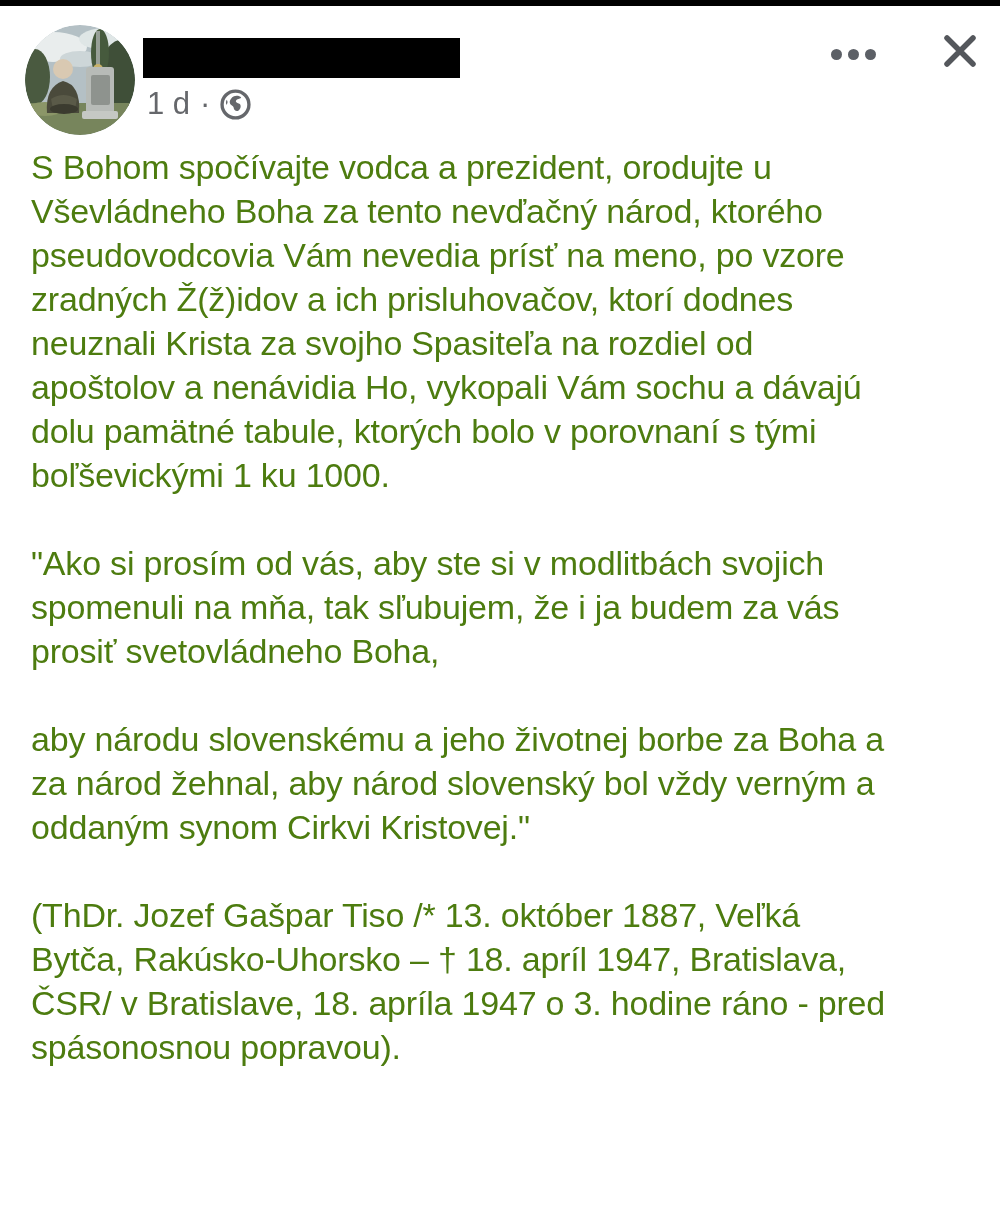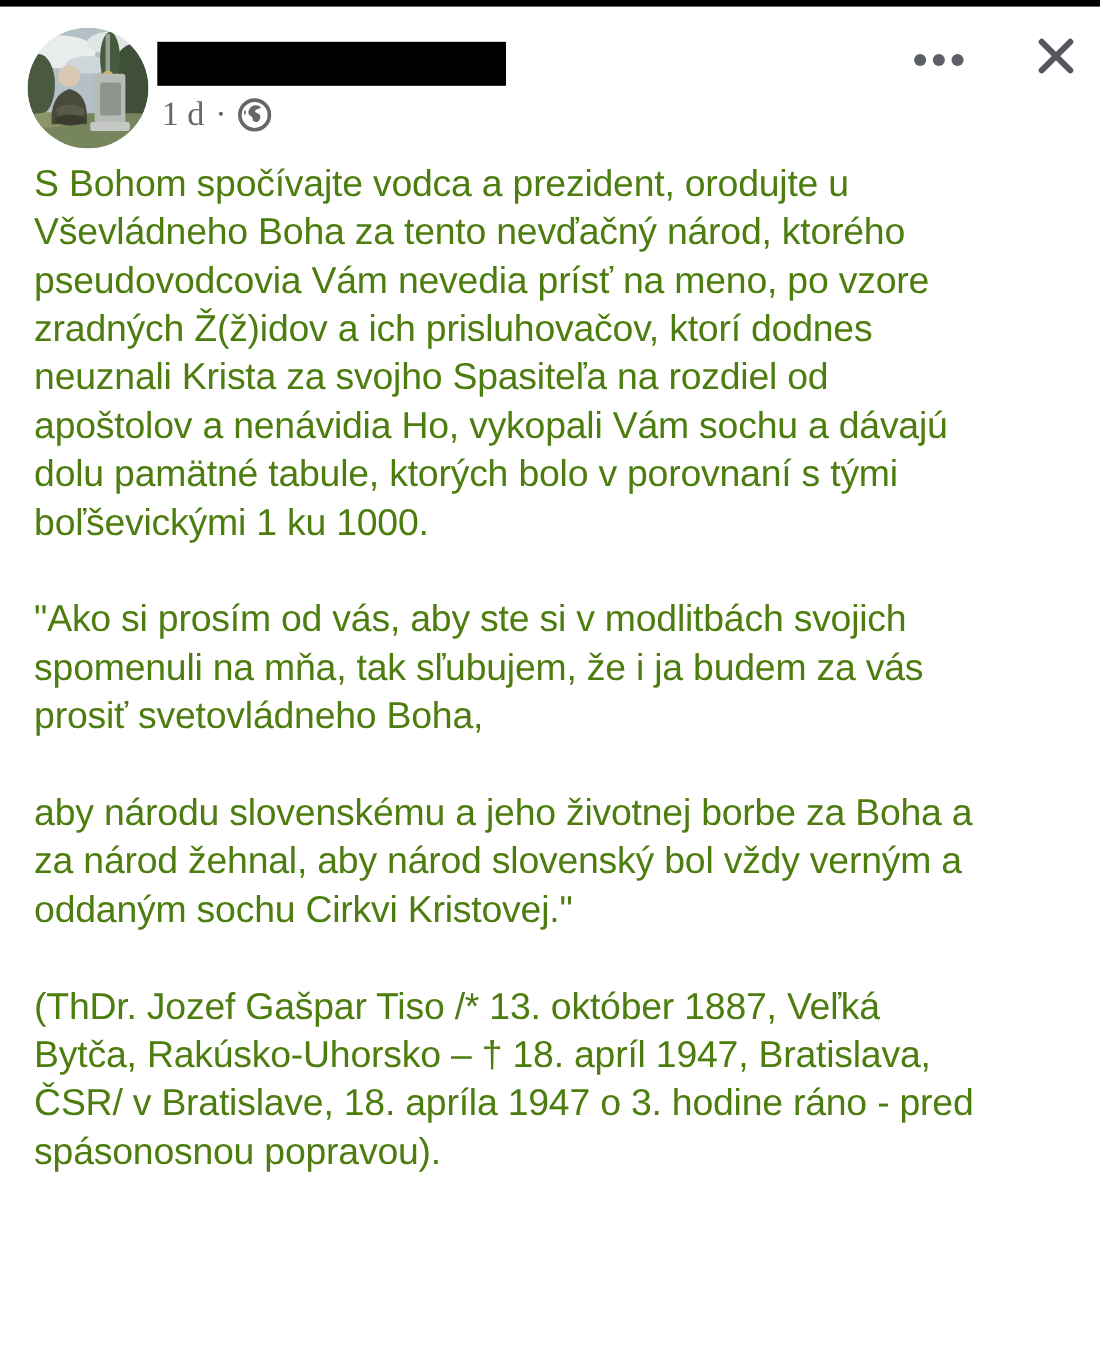--- a/index.html
+++ b/index.html
@@ -8,21 +8,21 @@
     width: 1000px; height: 1225px;
     position: relative;
     font-family: "Liberation Sans", "DejaVu Sans", sans-serif;
     overflow: hidden;
   }
   .top-strip {
     position: absolute; left: 0; top: 0;
     width: 1000px; height: 6px; background: #000000;
   }
   .post-header {
-    position: absolute; left: 0; top: 0; width: 1000px; height: 140px; font-family: Liberation Serif, serif;
+    position: absolute; left: 0; top: 0; width: 1000px; height: 140px;
   }
   .avatar {
     position: absolute; left: 25px; top: 25px;
     width: 110px; height: 110px; border-radius: 50%;
     overflow: hidden; cursor: pointer;
   }
   .avatar svg { display: block; width: 110px; height: 110px; }
   .redacted-name {
     position: absolute; left: 143px; top: 38px;
     width: 317px; height: 40px; background: #000000;
@@ -132,18 +132,18 @@
 zradných Ž(ž)idov a ich prisluhovačov, ktorí dodnes
 neuznali Krista za svojho Spasiteľa na rozdiel od
 apoštolov a nenávidia Ho, vykopali Vám sochu a dávajú
 dolu pamätné tabule, ktorých bolo v porovnaní s tými
 boľševickými 1 ku 1000.</p>
   <p>"Ako si prosím od vás, aby ste si v modlitbách svojich
 spomenuli na mňa, tak sľubujem, že i ja budem za vás
 prosiť svetovládneho Boha,</p>
   <p>aby národu slovenskému a jeho životnej borbe za Boha a
 za národ žehnal, aby národ slovenský bol vždy verným a
-oddaným sochu Cirkvi Kristovej."</p>
+oddaným synom Cirkvi Kristovej."</p>
   <p>(ThDr. Jozef Gašpar Tiso /* 13. október 1887, Veľká
 Bytča, Rakúsko-Uhorsko – † 18. apríl 1947, Bratislava,
 ČSR/ v Bratislave, 18. apríla 1947 o 3. hodine ráno - pred
 spásonosnou popravou).</p>
 </div>
 
 </body></html>

